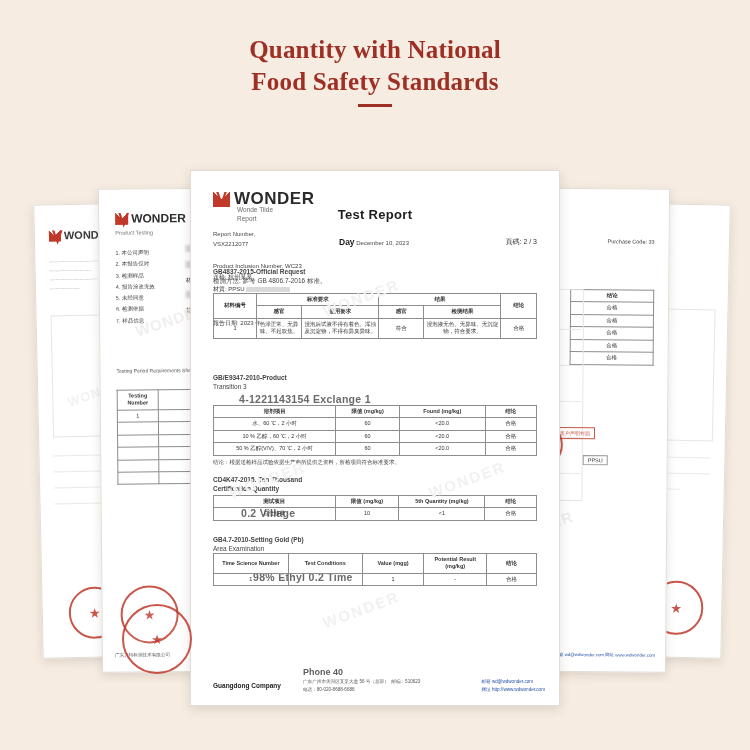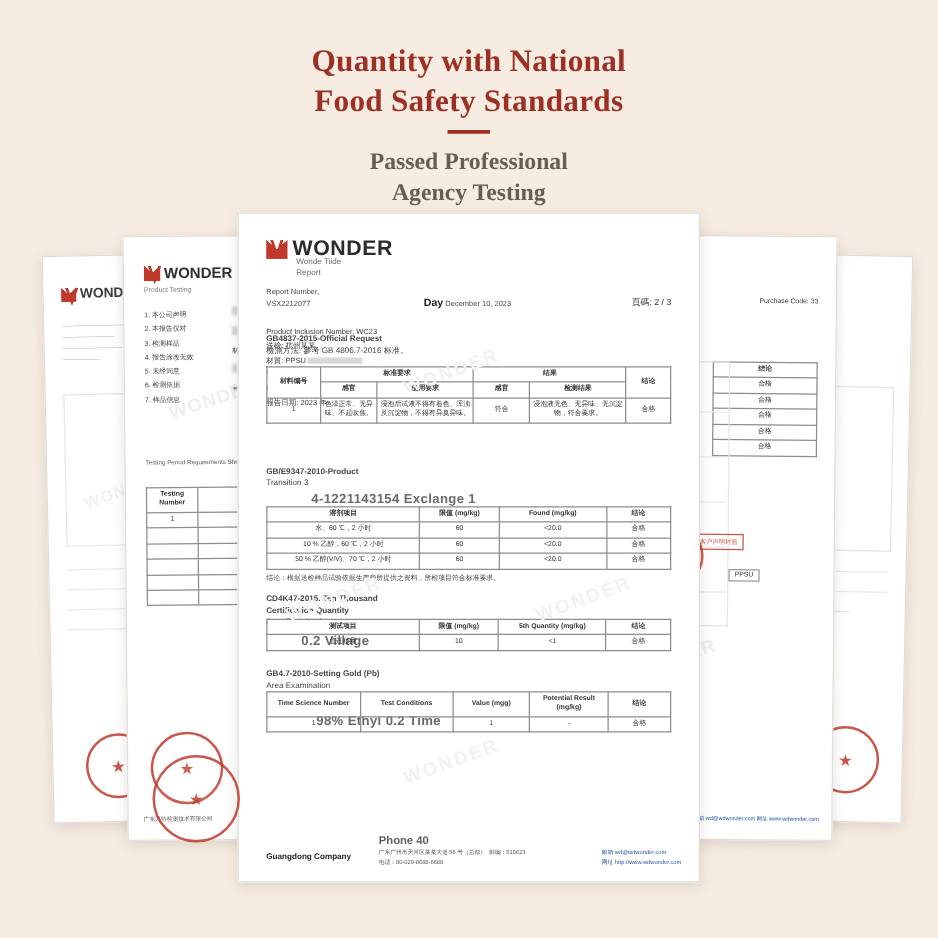--- a/index.html
+++ b/index.html
@@ -305,20 +305,21 @@
 
     <div class="logo">
       <span class="logo-mark"></span>
       <span class="logo-text">WONDER</span>
     </div>
     <div class="logo-sub">
       <div>Wonde Tiide</div>
       <div>Report</div>
     </div>
 
+    <div class="doc-title">Test Report</div>
 
     <div class="meta-left">
       <div>Report Number,</div>
       <div>VSX2212077</div>
     </div>
 
     <div class="meta-date">
       <b>Day</b>
       <span>December 10, 2023</span>
     </div>
@@ -364,21 +365,21 @@
         <td>浸泡液无色、无异味、无沉淀物，符合要求。</td>
         <td>合格</td>
       </tr>
     </tbody>
       </table>
 
     <div class="sec-head" style="left:22px;top:202px;">
       <div>GB/E9347-2010-Product</div>
       <div style="font-weight:normal;">Transition 3</div>
     </div>
-    <div class="overlay-txt" style="left:56px;top:222px;">4-1221143154 Exclange 1</div>
+    <div class="overlay-txt" style="left:46px;top:222px;">4-1221143154 Exclange 1</div>
 
     <table class="tbl" style="left:22px;top:234px;width:324px;">
       <tbody>
           <tr>
         <th style="width:126px;">溶剂项目</th>
         <th style="width:62px;">限值 (mg/kg)</th>
         <th style="width:86px;">Found (mg/kg)</th>
         <th style="width:50px;">结论</th>
       </tr>
       <tr>
@@ -467,17 +468,13 @@
 
   <div class="stamp" style="left:122px;top:604px;width:66px;height:66px;z-index:30;background:rgba(255,255,255,.05);">
     <span class="star">★</span>
   </div>
 
   <div class="headline">
     <span>Quantity with National</span>
     <span class="l2">Food Safety Standards</span>
   </div>
   <div class="rule"></div>
-  <div class="subhead">
-    <div>Passed Professional</div>
-    <div>Agency Testing</div>
-  </div>
 </div>
 
 </body></html>

